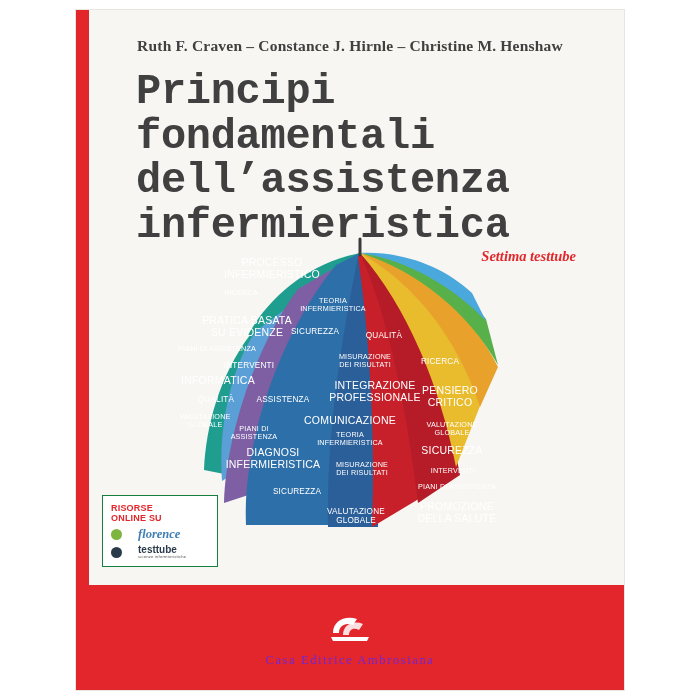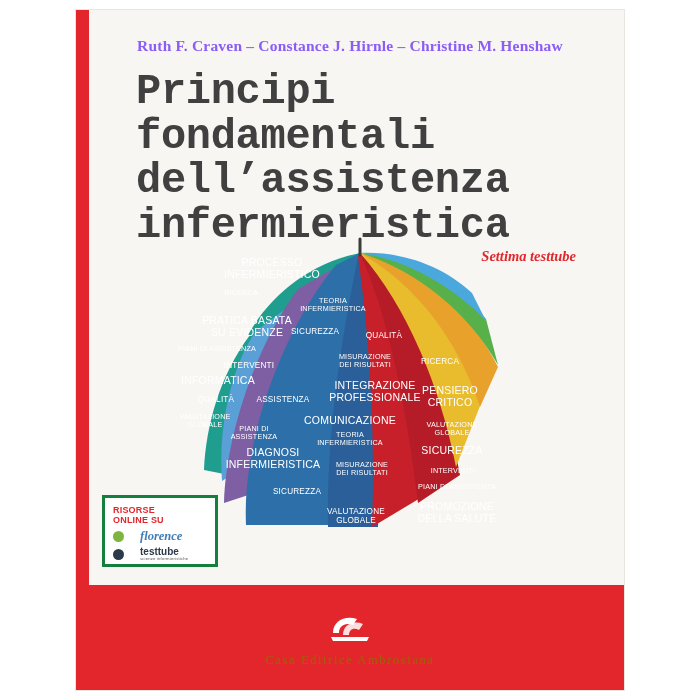--- a/index.html
+++ b/index.html
@@ -49,21 +49,21 @@
   }
   .authors {
     position: absolute;
     left: 0;
     top: 27px;
     width: 548px;
     text-align: center;
     font-family: "Liberation Serif", serif;
     font-size: 15.5px;
     font-weight: bold;
-    color: #8b5cf6;
+    color: #404040;
     letter-spacing: 0.2px;
   }
   .title {
     position: absolute;
     left: 60px;
     top: 60px;
     width: 470px;
     font-family: Liberation Mono, monospace;
     font-weight: bold;
     color: #404040;
@@ -107,21 +107,21 @@
   .md  { font-size: 8.2px; }
 
   
   .risorse {
     position: absolute;
     left: 26px;
     bottom: 123px;
     width: 116px;
     height: 72px;
     background: #ffffff;
-    border: 3px solid #15803d;
+    border: 1px solid #15803d;
     box-sizing: border-box;
     padding: 7px 8px;
   }
   .risorse .r-line1 {
     font-family: "Liberation Sans", sans-serif;
     font-size: 9px;
     font-weight: bold;
     color: #e3262b;
     letter-spacing: 0.2px;
   }
@@ -167,21 +167,21 @@
   
   .pub {
     position: absolute;
     left: 0; bottom: 22px; width: 548px;
     text-align: center;
   }
   .pub .logo { margin-bottom: 6px; }
   .pub .pubname {
     font-family: "Liberation Serif", serif;
     font-size: 12.5px;
-    color: #a16207;
+    color: #6d28d9;
     letter-spacing: 1.6px;
   }
 </style>
 </head>
 <body>
 
 <div id="cover">
   <div class="page">
 
     <div class="spine"></div>

